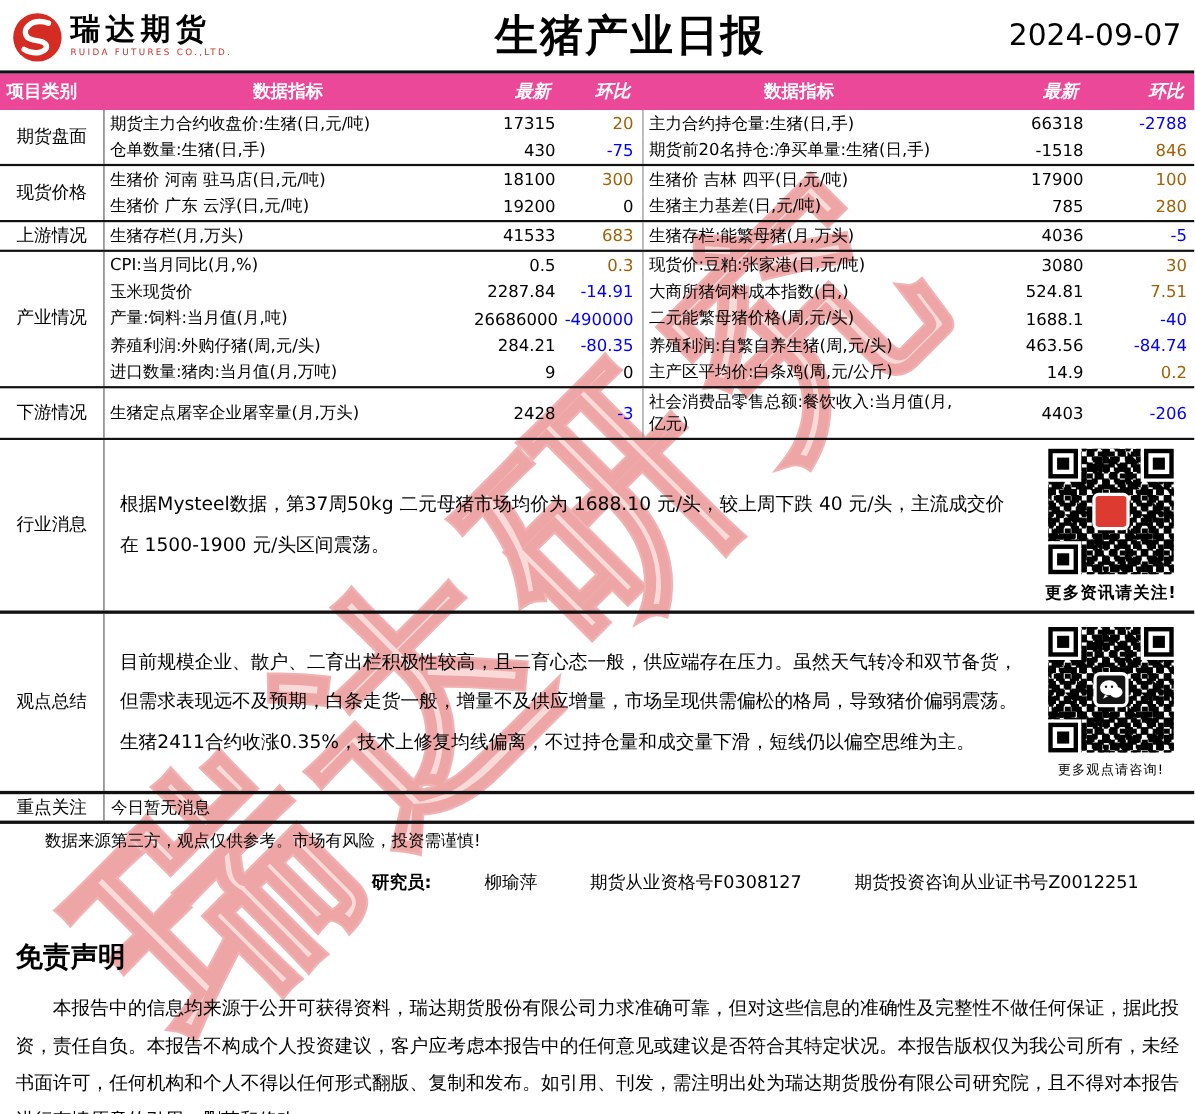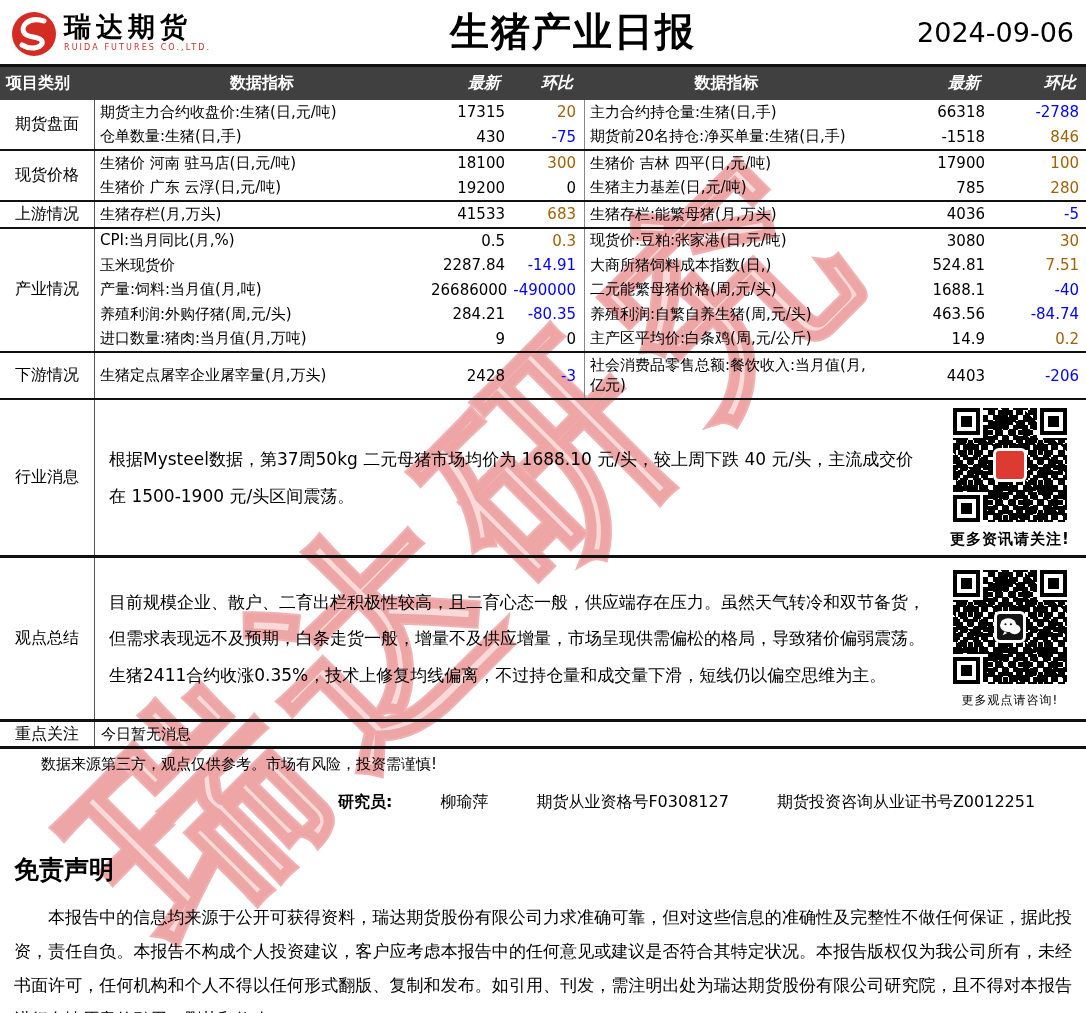--- a/index.html
+++ b/index.html
@@ -21,21 +21,21 @@
   .logo { display:flex; align-items:center; width:300px; }
   .logo-mark { width:48px; height:48px; margin:4px 6px 0 2px; }
   .logo-txt .cn { font-size:27px; font-weight:bold; letter-spacing:5px; line-height:1.1; }
   .logo-txt .en { font-size:8px; color:#c6342b; letter-spacing:2.1px; margin-top:1px; }
   .rpt-title { flex:1; text-align:center; font-size:39px; font-weight:bold; letter-spacing:2px; }
   .rpt-date { width:240px; text-align:right; font-size:27px; padding-right:4px; }
 
   
   .report-table { border-top:3px solid #111; }
   .thead { display:grid; grid-template-columns:94px 336px 80px 73px 287px 120px 96px;
-    background:#404040; color:#fff; font-weight:bold; font-size:16px; height:33px; align-items:center; }
+    background:#ec4899; color:#fff; font-weight:bold; font-size:16px; height:33px; align-items:center; }
   .thead .h1 { padding-left:6px; }
   .thead .hc { text-align:center; }
   .thead .hr { text-align:right; padding-right:10px;font-style:italic; }
 
   .tsec { display:grid; grid-template-columns:94px 1fr; border-bottom:2px solid #111; }
   .cat { display:flex; align-items:center; justify-content:center; font-size:16px; }
   .rows { border-left:1px solid #555; }
   .trow { display:grid; grid-template-columns:336px 80px 73px 287px 120px 96px; height:24.5px; align-items:center; font-size:15px; }
   .tsec.tall .trow { height:45px; }
   .c.name { padding-left:5px; line-height:1.3; }
@@ -90,21 +90,21 @@
         <svg class="logo-mark" viewBox="0 0 48 48">
           <circle cx="24" cy="24" r="22" fill="#d42b23"></circle>
           <path d="M34 11 C18 6 9 17 15 24 C19 28 30 26 32 31 C34 37 22 41 12 35" stroke="#fff" stroke-width="5" fill="none" stroke-linecap="round"></path>
         </svg>
         <div class="logo-txt">
           <div class="cn">瑞达期货</div>
           <div class="en">RUIDA FUTURES CO.,LTD.</div>
         </div>
       </div>
       <div class="rpt-title">生猪产业日报</div>
-      <div class="rpt-date">2024-09-06</div>
+      <div class="rpt-date">2024-09-07</div>
     </div>
 
     <div class="report-table">
       <div class="thead">
         <div class="h1">项目类别</div>
         <div class="hc">数据指标</div>
         <div class="hr">最新</div>
         <div class="hr">环比</div>
         <div class="hc">数据指标</div>
         <div class="hr">最新</div>

